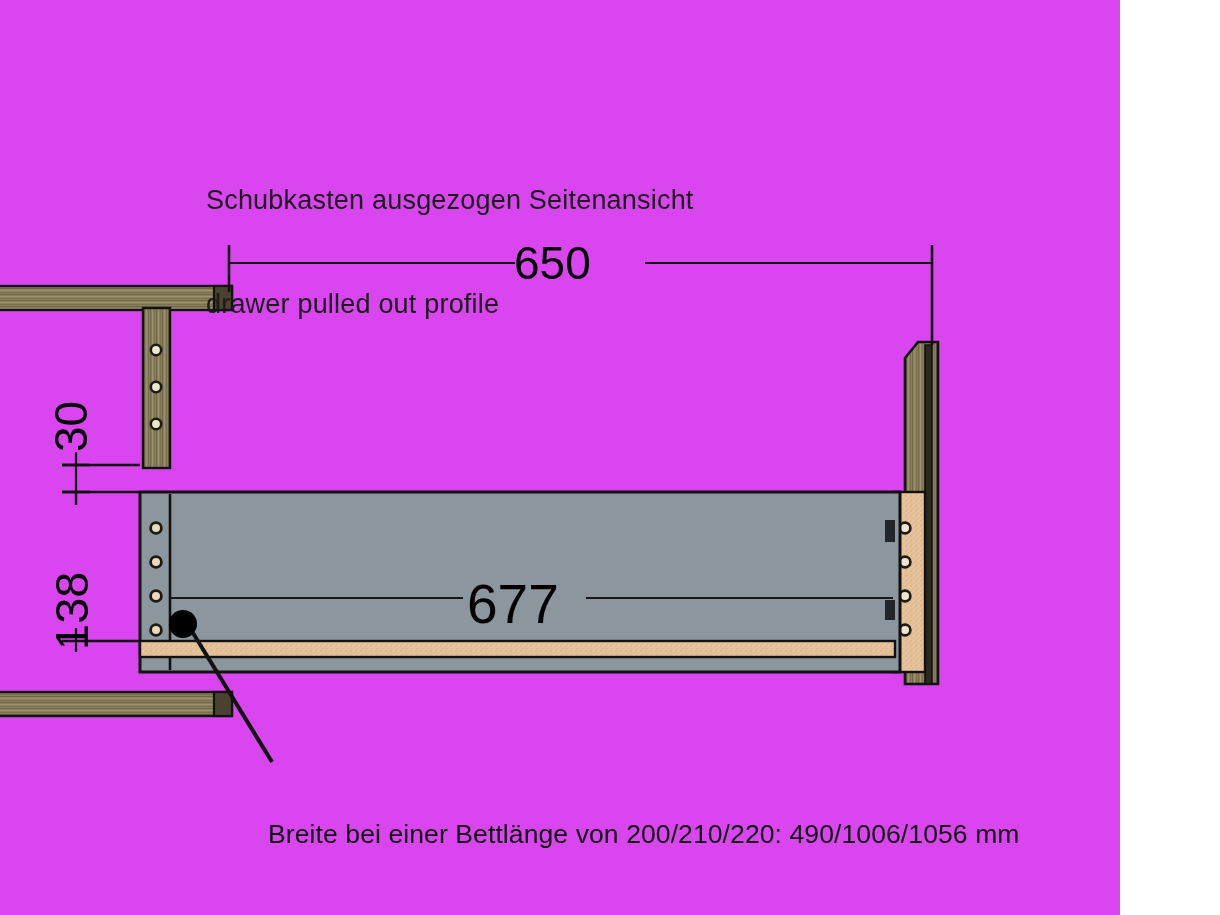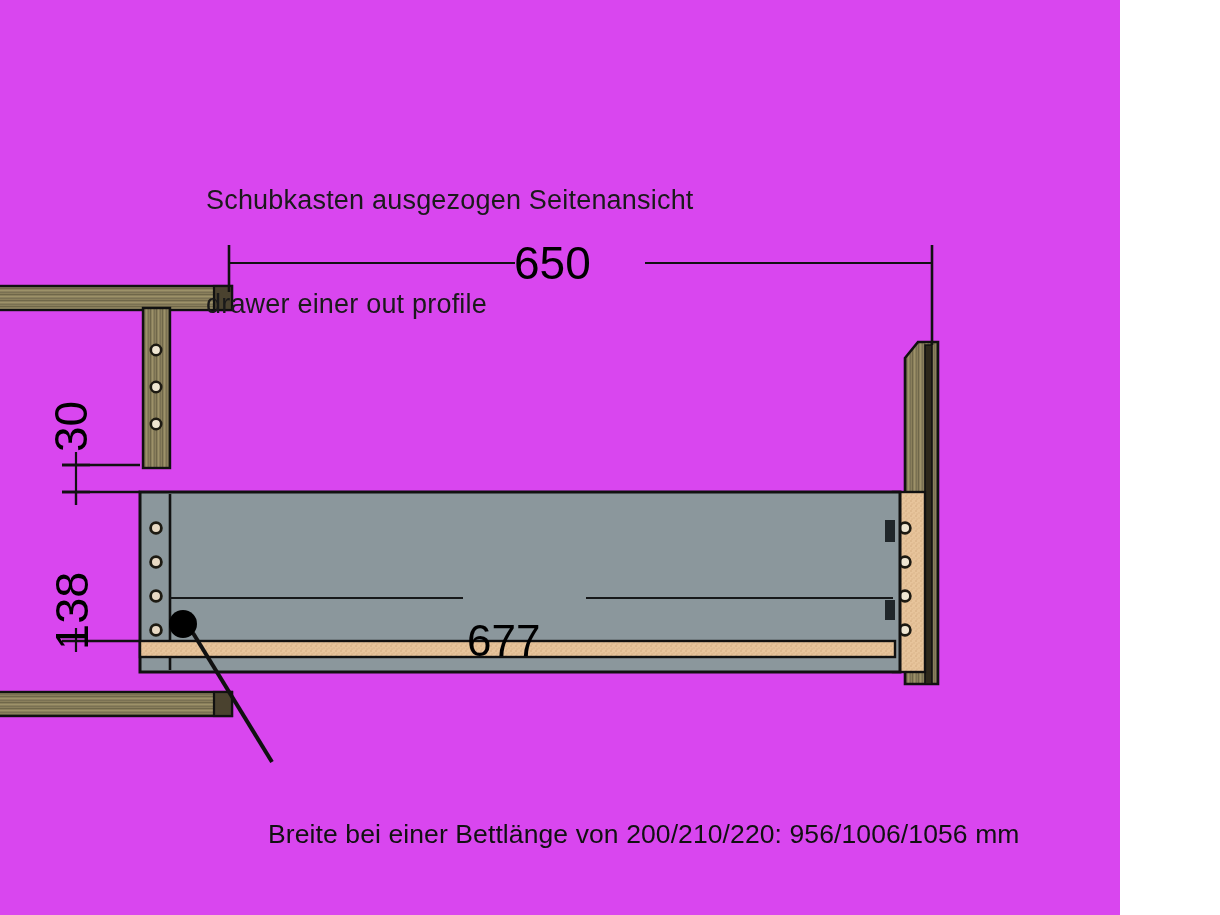--- a/index.html
+++ b/index.html
@@ -8,21 +8,21 @@
     font-family:"Liberation Sans", sans-serif;
     color:#111;
   }
   #stage{position:relative;width:1120px;height:915px;background:#d946ef;}
   svg.layer{position:absolute;left:0;top:0;width:1220px;height:915px;}
   .txt{position:absolute;white-space:pre;line-height:1.28;}
   .title-block{left:206px;top:114px;font-size:27px;letter-spacing:.2px;color:#1a1a1a;}
   .caption-block{left:268px;top:750px;font-size:26.5px;letter-spacing:.1px;color:#111;}
   .dim{position:absolute;font-size:46px;color:#000;letter-spacing:0px;}
   .dim-650{left:514px;top:236px;}
-  .dim-677{left:467px;top:572px;font-size:44px;margin-top:44px;}
+  .dim-677{left:467px;top:572px;font-size:55px;}
   .dim-rot{position:absolute;font-size:46px;color:#000;transform-origin:left top;}
   .dim-30{left:44px;top:452px;transform:rotate(-90deg);}
   .dim-138{left:44px;top:650px;transform:rotate(-90deg);font-size:47px;}
 </style>
 </head>
 <body>
 
 <div id="stage">
 
   <svg class="layer" viewBox="0 0 1220 915">
@@ -124,26 +124,26 @@
     </g>
 
     <g>
       <line x1="193" y1="633" x2="272" y2="762" stroke="#111" stroke-width="4"></line>
       <circle cx="183" cy="624" r="14" fill="#000"></circle>
     </g>
   </svg>
 
   <div class="txt title-block">
     <div>Schubkasten ausgezogen Seitenansicht</div>
-    <div>drawer einer out profile</div>
+    <div>drawer pulled out profile</div>
   </div>
 
   <div class="dim dim-650">650</div>
   <div class="dim dim-677">677</div>
   <div class="dim-rot dim-30">30</div>
   <div class="dim-rot dim-138">138</div>
 
   <div class="txt caption-block">
-    <div>Breite bei einer Bettlänge von 200/210/220: 956/1006/1056 mm</div>
+    <div>Breite bei einer Bettlänge von 200/210/220: 490/1006/1056 mm</div>
     
   </div>
 
 </div>
 
 </body></html>

